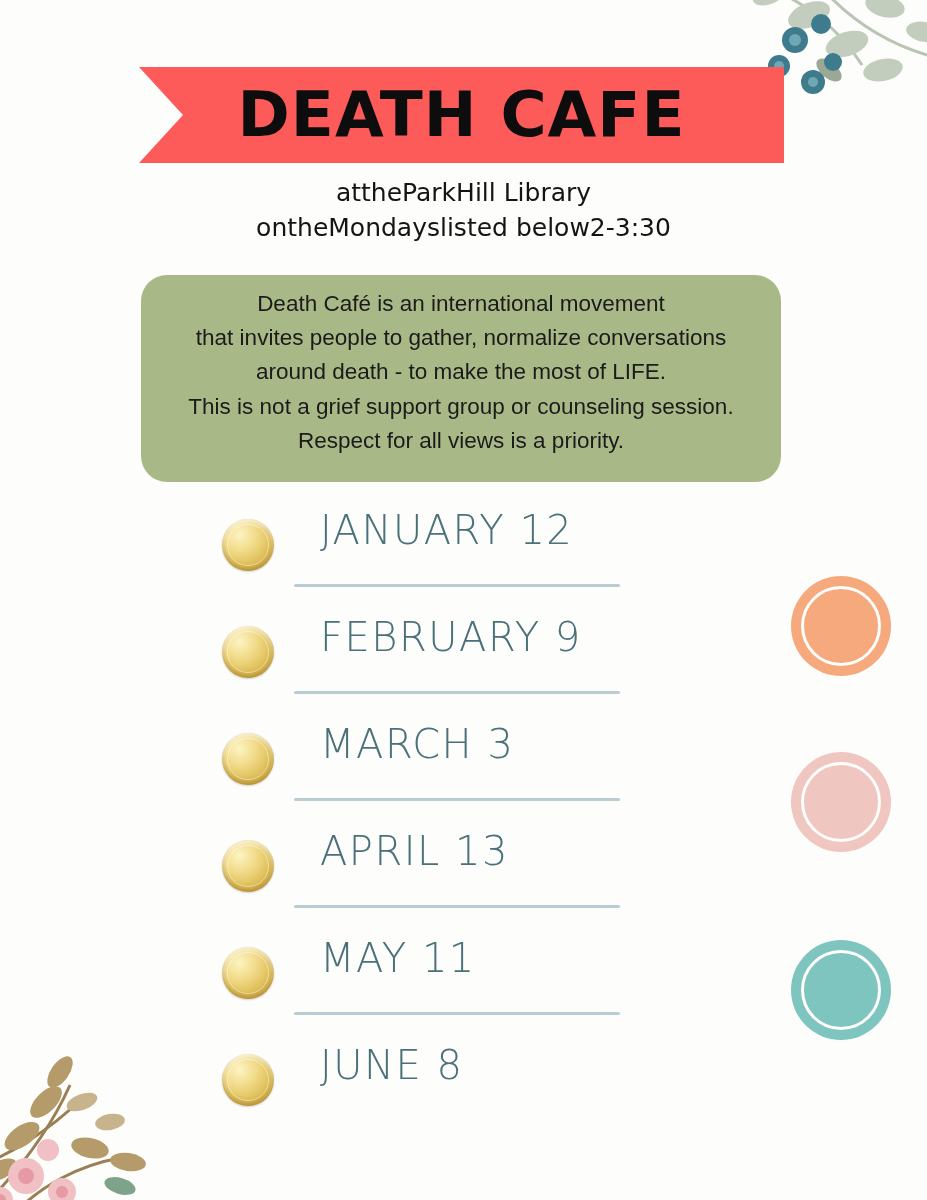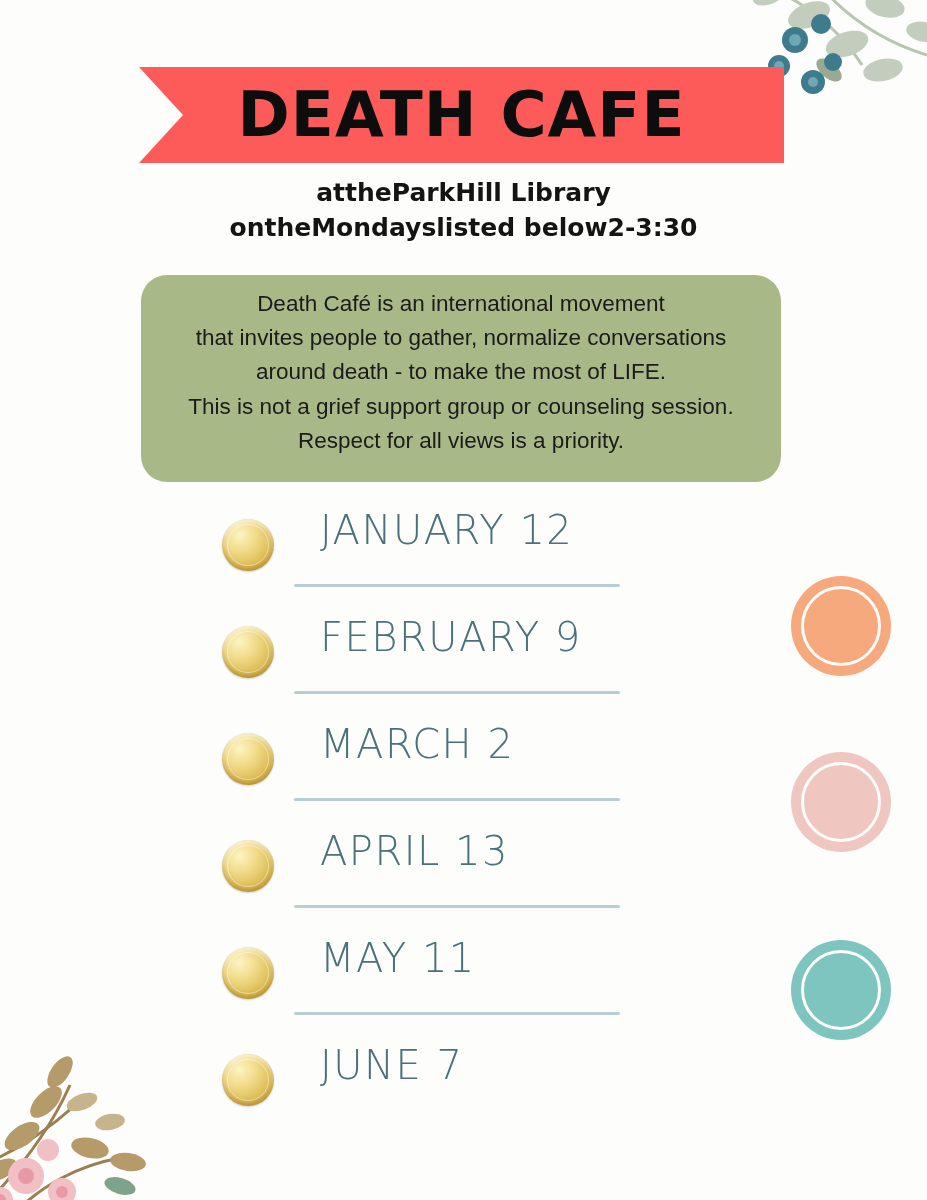--- a/index.html
+++ b/index.html
@@ -69,21 +69,21 @@
   }
 
   
   .subtitle {
     position: absolute;
     top: 176px;
     left: 0;
     width: 927px;
     text-align: center;
     font-family: "DejaVu Sans", sans-serif;
-    font-weight: bold;
+    font-weight: normal;
     font-size: 25px;
     color: #141414;
     line-height: 1.38;
   }
   .subtitle .line2 { display: block; }
 
   
   .desc-box {
     position: absolute;
     top: 275px;
@@ -281,39 +281,39 @@
     </div>
 
     <div class="date-row">
       <div class="date-coin"></div>
       <div class="date-label">FEBRUARY 9</div>
       <div class="date-rule"></div>
     </div>
 
     <div class="date-row">
       <div class="date-coin"></div>
-      <div class="date-label">MARCH 2</div>
+      <div class="date-label">MARCH 3</div>
       <div class="date-rule"></div>
     </div>
 
     <div class="date-row">
       <div class="date-coin"></div>
       <div class="date-label">APRIL 13</div>
       <div class="date-rule"></div>
     </div>
 
     <div class="date-row">
       <div class="date-coin"></div>
       <div class="date-label">MAY 11</div>
       <div class="date-rule"></div>
     </div>
 
     <div class="date-row last">
       <div class="date-coin"></div>
-      <div class="date-label">JUNE 7</div>
+      <div class="date-label">JUNE 8</div>
 
     </div>
 
   </div>
 
   <div class="ring ring-outer ring-orange">
     <div class="ring-mid" style="width:74px;height:74px;">
       <div class="ring-inner" style="width:56px;height:56px;background:#f6a97d;"></div>
     </div>
   </div>

